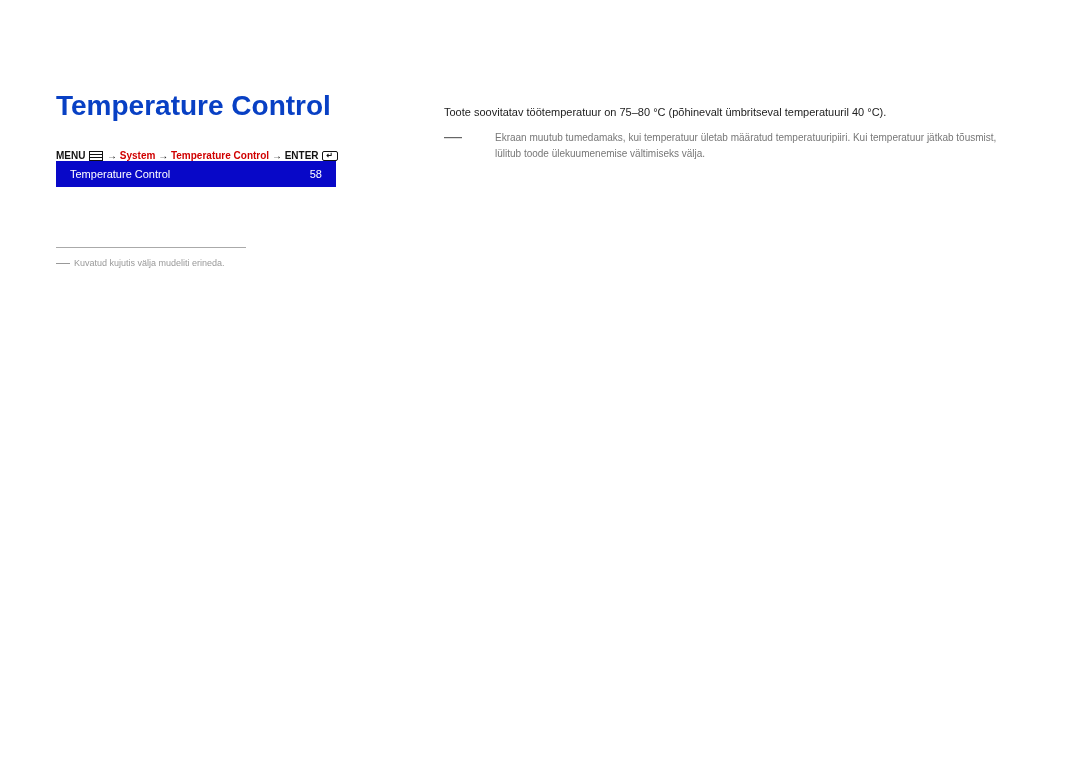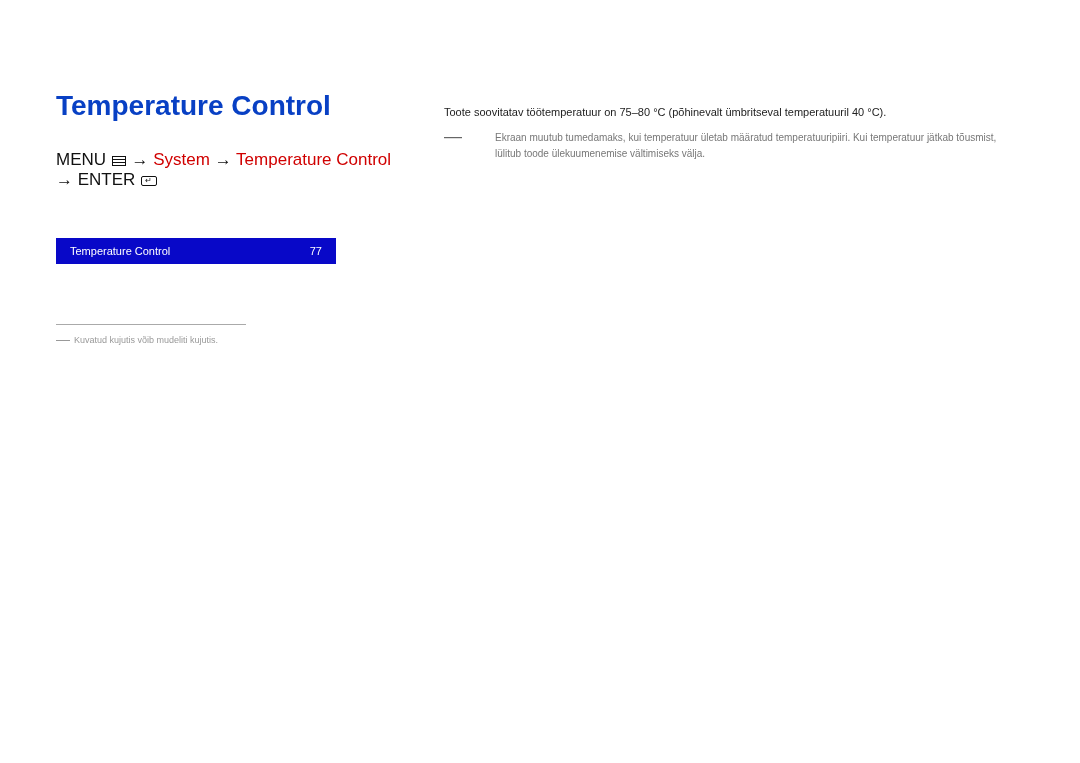--- a/index.html
+++ b/index.html
@@ -33,24 +33,23 @@
       flex: 1;
       font-size: 11px;
       color: #222;
       line-height: 1.6;
       margin-top: -46px;
     }
     .right-col p {
       margin-bottom: 8px;
     }
     .nav-path {
-      font-size: 17px;
-      font-weight: normal;
+      font-size: 10px;
+      font-weight: bold;
       color: #111;
-      margin-bottom: 48px;
     }
     .nav-path .highlight {
       color: #d00000;
     }
     .menu-icon {
       display: inline-block;
       width: 14px;
       height: 10px;
       border: 1px solid #111;
       position: relative;
@@ -153,27 +152,27 @@
       <span class="highlight">System</span>
       <span>→</span>
       <span class="highlight">Temperature Control</span>
       <span>→</span>
       <span>ENTER</span>
       <span class="enter-icon"></span>
     </div>
 
     <div class="setting-box">
       <span class="setting-label">Temperature Control</span>
-      <span class="setting-value">77</span>
+      <span class="setting-value">58</span>
     </div>
 
     <hr class="divider">
     <div class="footnote">
       <span class="dash">―</span>
-      <span>Kuvatud kujutis võib mudeliti kujutis.</span>
+      <span>Kuvatud kujutis välja mudeliti erineda.</span>
     </div>
   </div>
 
   <div class="right-col">
     <p>Toote soovitatav töötemperatuur on 75–80 °C (põhinevalt ümbritseval temperatuuril 40 °C).</p>
     <div class="note-row">
       <span class="dash">―</span>
       <span class="note-text">Ekraan muutub tumedamaks, kui temperatuur ületab määratud temperatuuripiiri. Kui temperatuur jätkab tõusmist, lülitub toode ülekuumenemise vältimiseks välja.</span>
     </div>
   </div>

